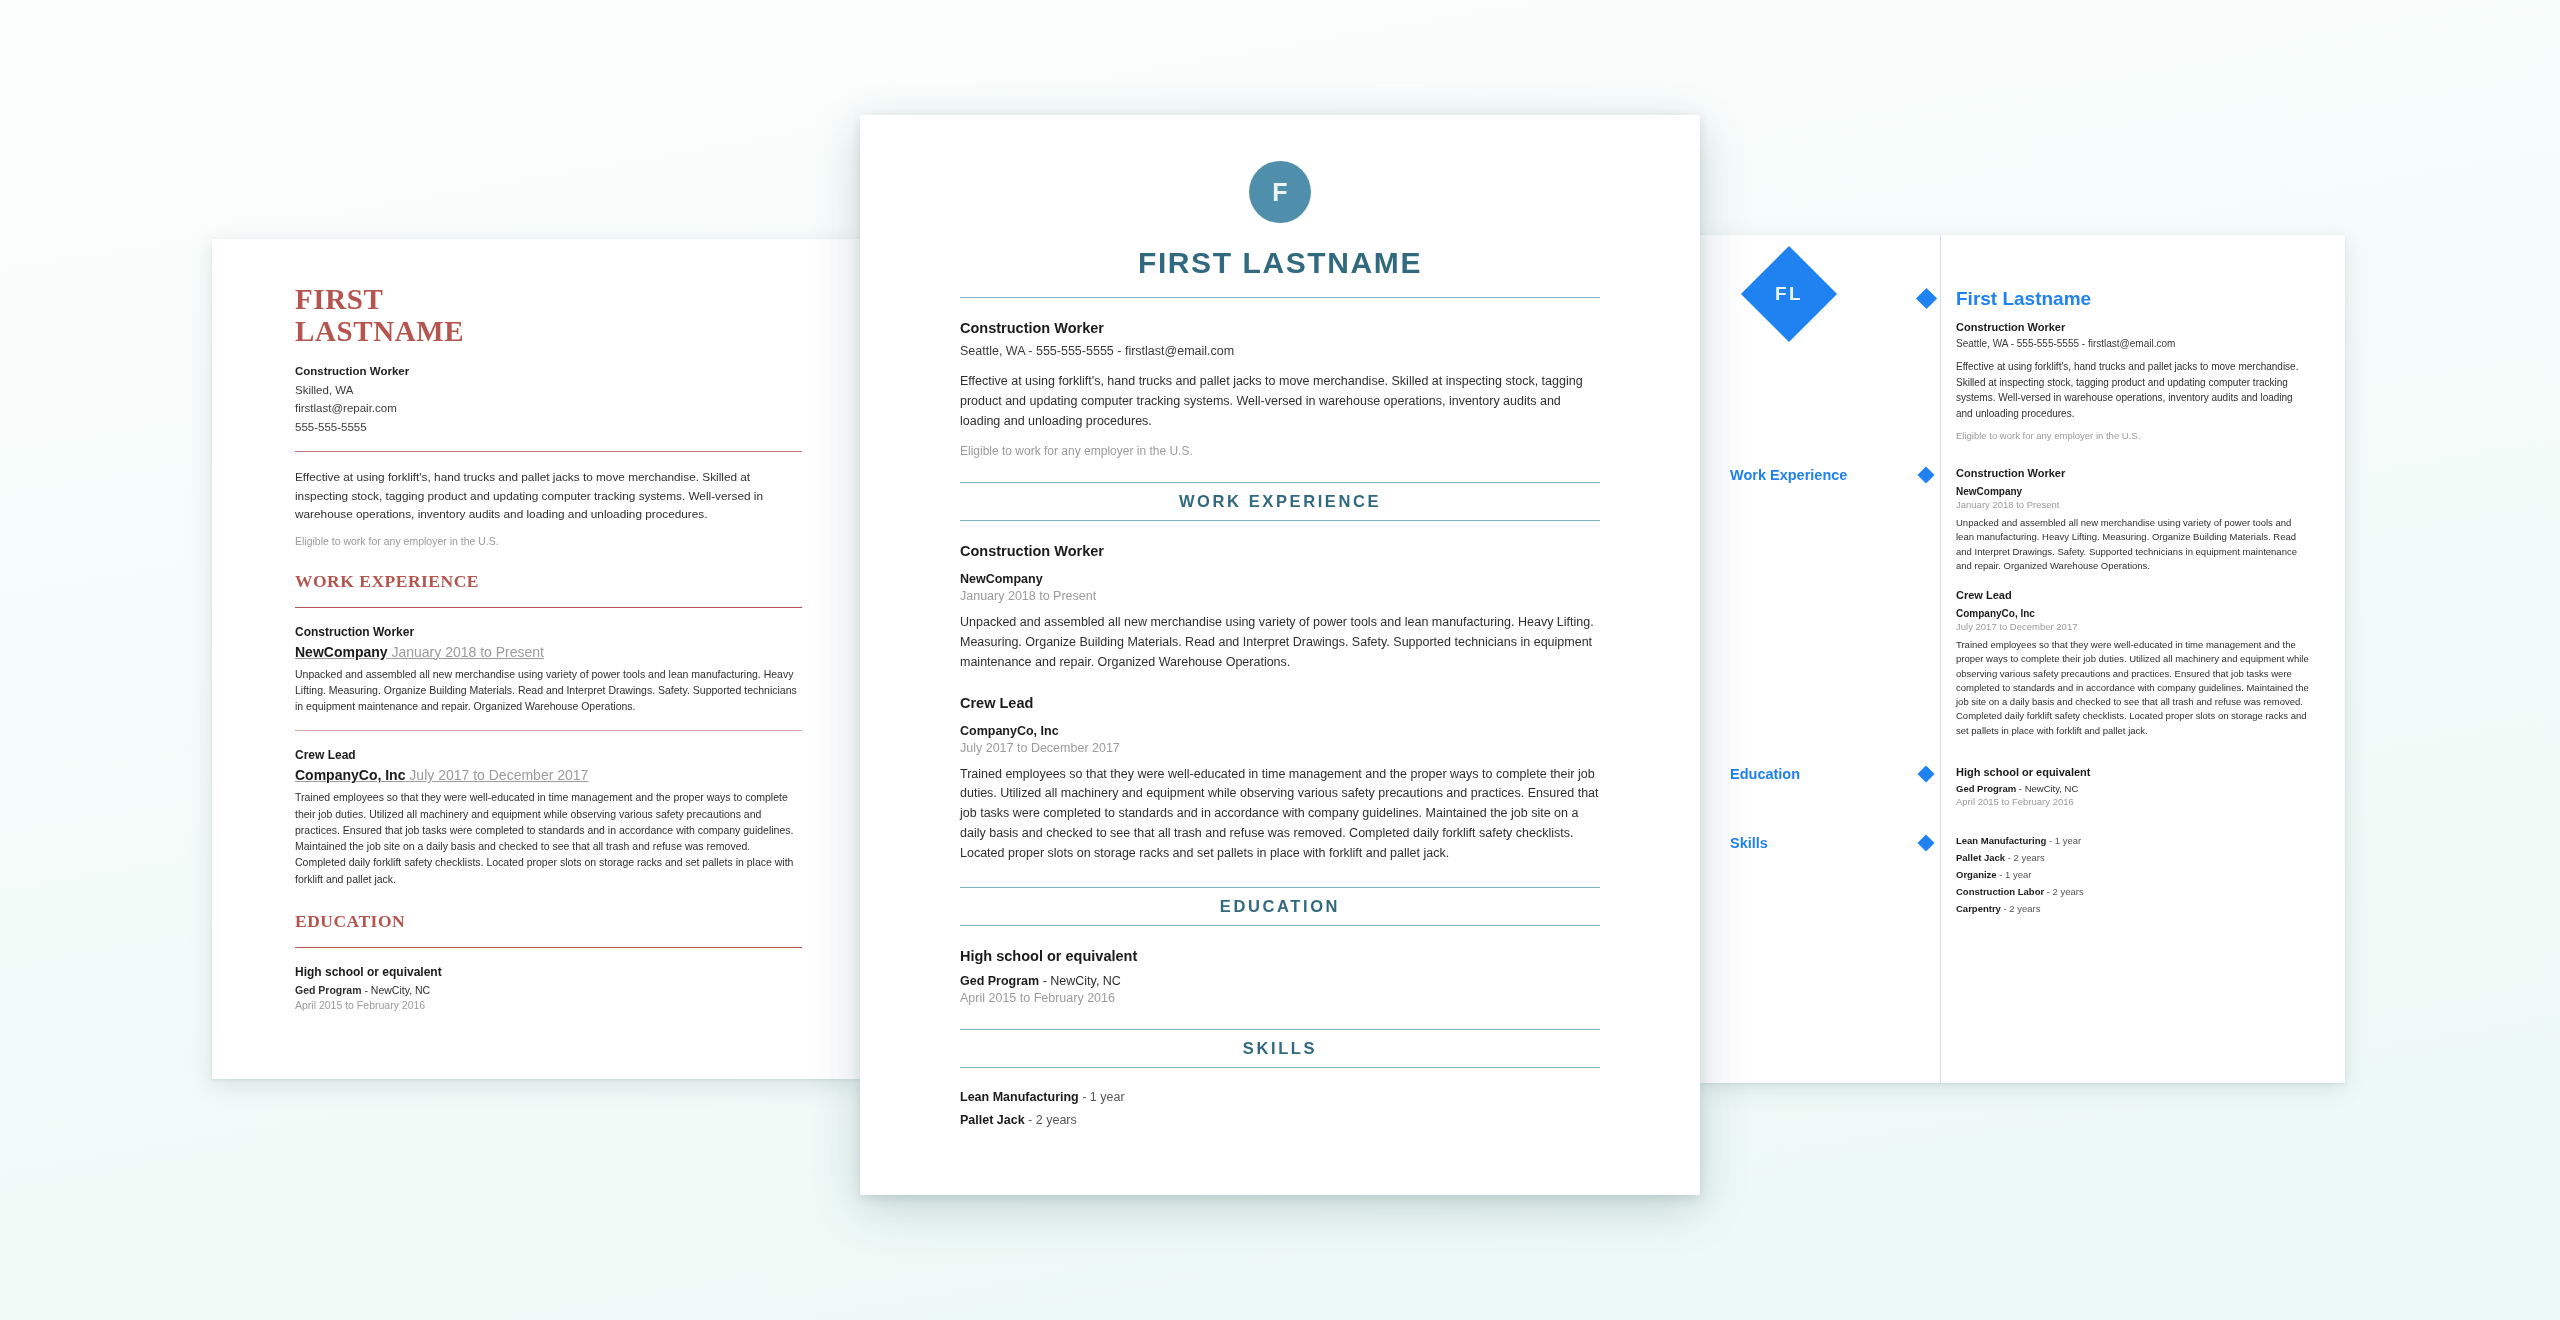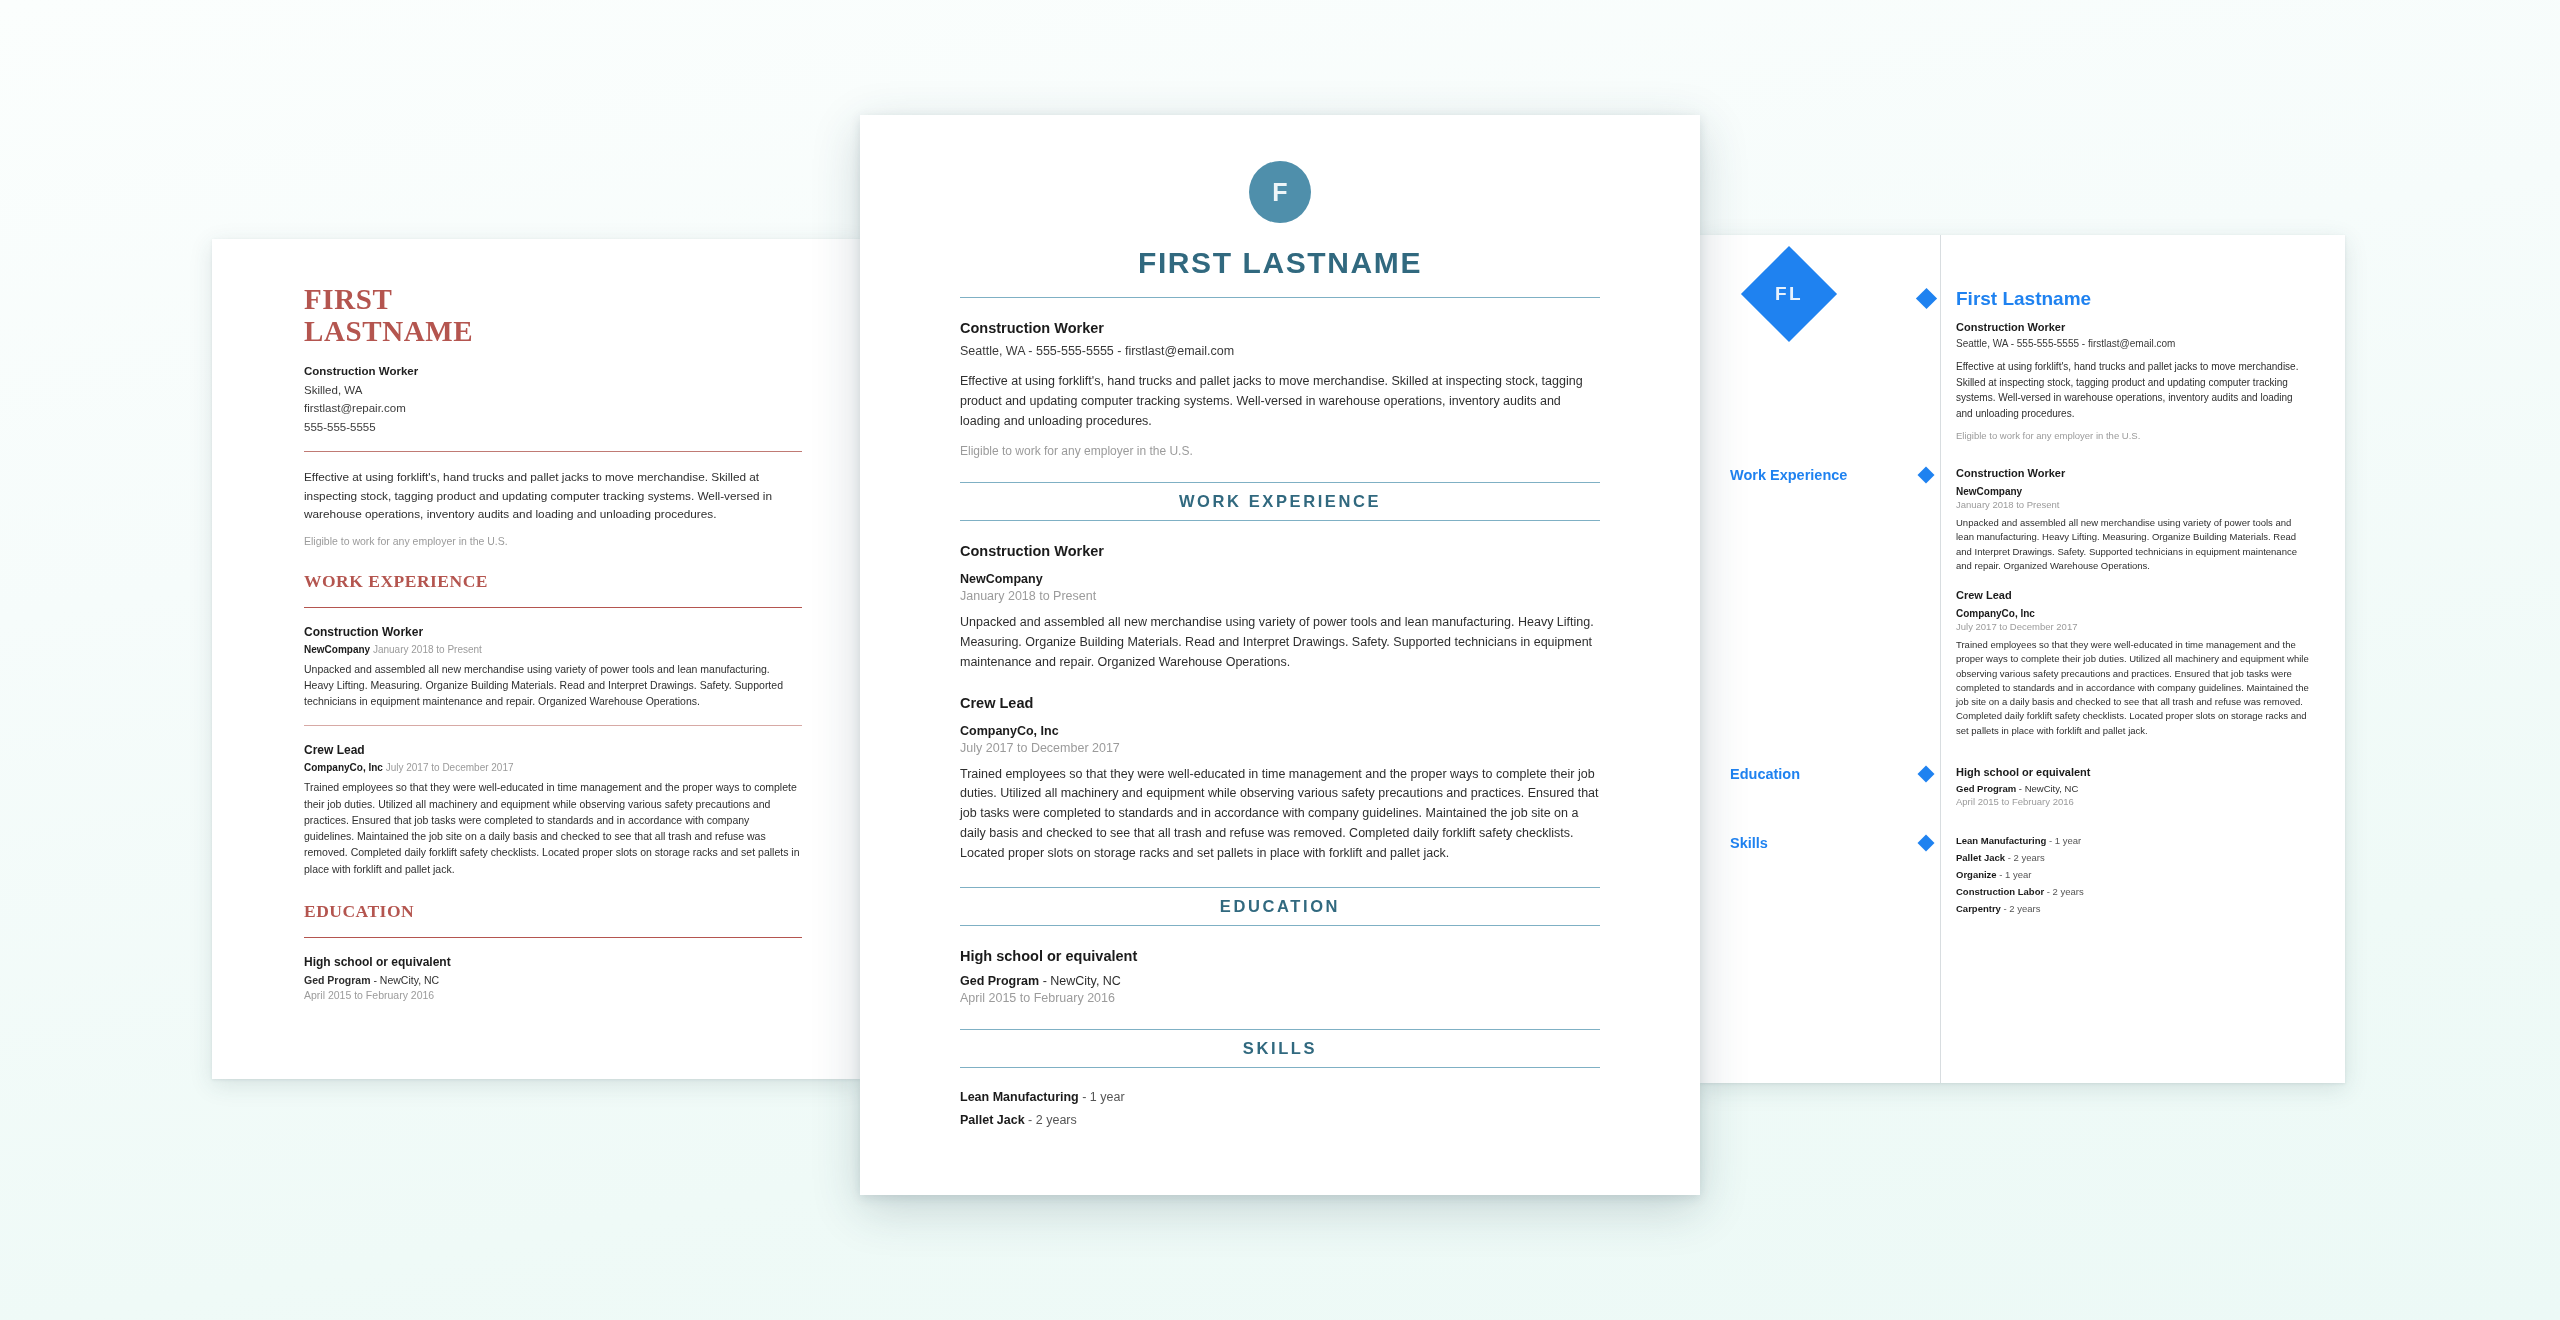--- a/index.html
+++ b/index.html
@@ -12,39 +12,39 @@
   .stage{position:absolute;inset:0;}
 
   
   .card{
     position:absolute;background:#ffffff;
     box-shadow:0 6px 22px rgba(40,70,80,.13), 0 1px 3px rgba(40,70,80,.10);
   }
 
   
   #card-left{left:212px;top:239px;width:648px;height:840px;z-index:1;}
-  .lf-inner{padding:44px 58px 0 92px;}
+  .lf-inner{padding:44px 58px 0 58px;margin-left:25px;}
   .lf-name{
     font-family:"Liberation Serif", serif;
     font-weight:bold;color:#b4554f;font-size:29px;line-height:1.12;
     letter-spacing:.6px;margin:0 0 14px 0;
   }
   .lf-name span{display:block;}
   .lf-contact{font-size:11.5px;line-height:1.62;color:#3a3a3a;}
   .lf-contact .b{font-weight:bold;color:#1f1f1f;}
   .lf-rule{border:0;border-top:1px solid #c07a74;margin:15px 0 0 0;height:0;}
   .lf-rule.thick{border-top:1.6px solid #b4554f;}
   .lf-summary{font-size:11.8px;line-height:1.56;color:#2f2f2f;margin:16px 0 0 0;}
   .lf-elig{font-size:10.5px;color:#9b9b9b;margin:11px 0 0 0;}
   .lf-sechead{
     font-family:"Liberation Serif", serif;font-weight:bold;
     color:#b4554f;font-size:17.5px;letter-spacing:.5px;margin:24px 0 0 0;
   }
   .lf-job-title{font-size:12px;font-weight:bold;color:#1b1b1b;margin:17px 0 0 0;}
-  .lf-meta{font-size:10px;margin:5px 0 0 0;color:#9b9b9b;}
+  .lf-meta{font-size:14px;margin:5px 0 0 0;color:#9b9b9b;text-decoration:underline;}
   .lf-meta .co{font-weight:bold;color:#1b1b1b;}
   .lf-body{font-size:10.5px;line-height:1.55;color:#2f2f2f;margin:6px 0 0 0;}
   .lf-sep{border:0;border-top:1px solid #d7a9a5;margin:16px 0 0 0;}
   .lf-edu-title{font-size:12px;font-weight:bold;color:#1b1b1b;margin:17px 0 0 0;}
   .lf-edu-line{font-size:10.5px;color:#2f2f2f;margin:5px 0 0 0;}
   .lf-edu-line .b{font-weight:bold;}
   .lf-edu-date{font-size:10.5px;color:#9b9b9b;margin:3px 0 0 0;}
 
   
   #card-right{left:1700px;top:235px;width:645px;height:848px;z-index:1;}

